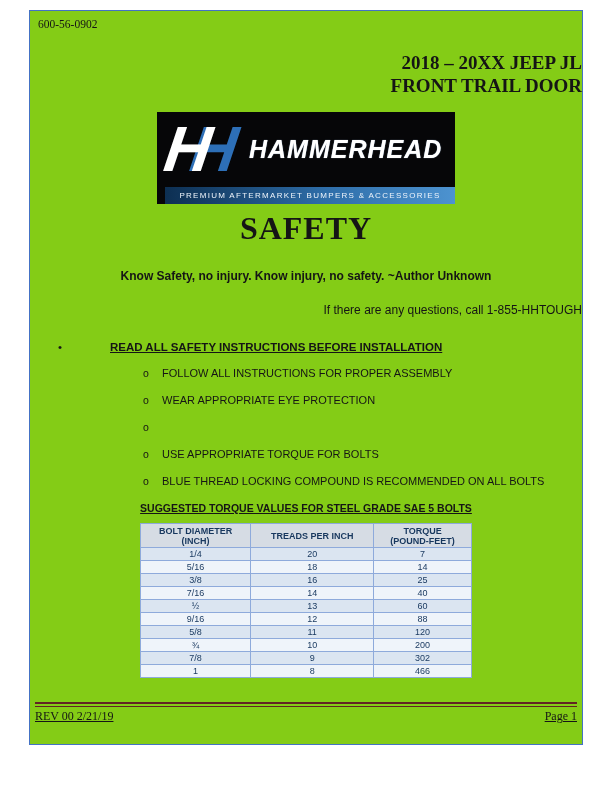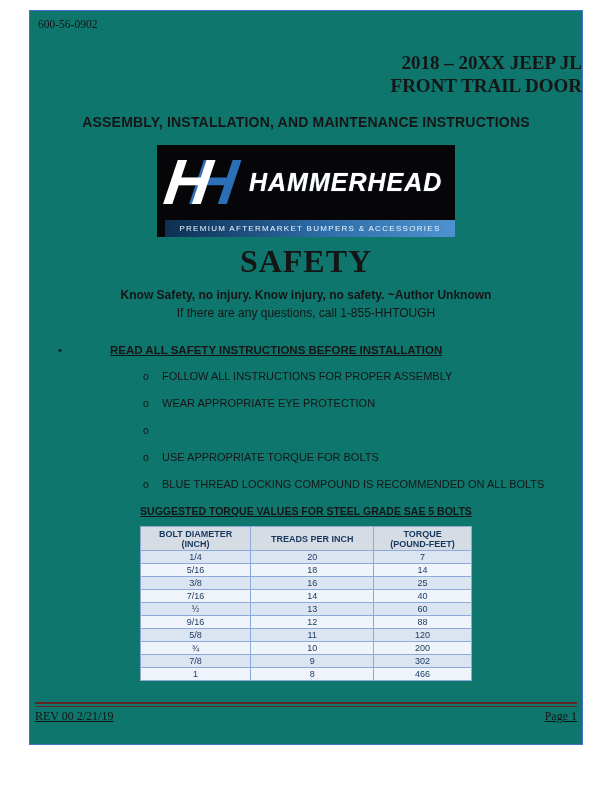--- a/index.html
+++ b/index.html
@@ -1,20 +1,20 @@
 <!DOCTYPE html>
 <html><head>
 <meta charset="utf-8">
 <style>
   * { margin:0; padding:0; box-sizing:border-box; }
   html,body { width:612px; height:792px; background:#ffffff; }
   body { font-family:"Liberation Sans", sans-serif; color:#151515; position:relative; overflow:hidden; }
 
   .frame { position:absolute; top:10px; left:29px; width:554px; height:735px;
-           border:1.5px solid #4472c4; background:#0f766e; }
+           border:1.5px solid #4472c4; background:#84cc16; }
 
   .doc-number { position:absolute; top:7px; left:8px;
                 font-family:"Liberation Serif", serif; font-size:11.5px; }
 
   .title-block { margin-top:40px; text-align:right;
                  font-family:"Liberation Serif", serif; font-weight:bold;
                  font-size:19px; line-height:23px; }
 
   .subtitle { margin-top:17px; text-align:center; font-weight:bold;
               font-size:14px; letter-spacing:0.2px; }
@@ -32,22 +32,22 @@
            letter-spacing:1px; white-space:nowrap; text-shadow:0 0 1px #9fb9d8; }
   .tagline-bar { position:absolute; left:8px; right:0; bottom:0; height:17px;
                  background:linear-gradient(90deg,#0d2f52 0%, #2e6da8 55%, #4d93d0 100%);
                  color:#eef4fb; font-size:8px; letter-spacing:1.3px;
                  line-height:17px; text-align:center; }
 
   .safety-heading { margin-top:6px; text-align:center;
                     font-family:"Liberation Serif", serif; font-weight:bold;
                     font-size:32px; letter-spacing:1px; }
 
-  .quote { margin-top:8px; text-align:center; font-weight:bold; font-size:12px; }
-  .contact { margin-top:4px; text-align:center; font-size:12px; }
+  .quote { margin-top:22px; text-align:center; font-weight:bold; font-size:12px; }
+  .contact { margin-top:20px; text-align:right; font-size:12px; }
 
   .main-bullet { margin:24px 0 0 28px; display:flex; font-size:11.5px; }
   .main-bullet .marker { width:16px; flex:0 0 16px; }
   .main-bullet .txt { font-weight:bold; text-decoration:underline;padding-left:36px; }
 
   .sub-list { margin:14px 0 0 113px; }
   .sub-item { display:flex; font-size:11px; margin-bottom:15px; }
   .sub-item .marker { width:19px; flex:0 0 19px; font-size:10.5px; }
 
   .table-title { margin-top:8px; text-align:center; font-weight:bold;
@@ -74,21 +74,20 @@
 
 <div class="frame">
 
   <div class="doc-number">600-56-0902</div>
 
   <div class="title-block">
     <div>2018 – 20XX JEEP JL</div>
     <div>FRONT TRAIL DOOR</div>
   </div>
 
-  <div class="subtitle">ASSEMBLY, INSTALLATION, AND MAINTENANCE INSTRUCTIONS</div>
 
   <div class="logo-box">
     <div class="logo-row">
       <div class="hh-mark">
         <span class="h h-blue">H</span>
         <span class="h h-white">H</span>
       </div>
       <div class="brand">HAMMERHEAD</div>
     </div>
     <div class="tagline-bar">PREMIUM AFTERMARKET BUMPERS &amp; ACCESSORIES</div>

